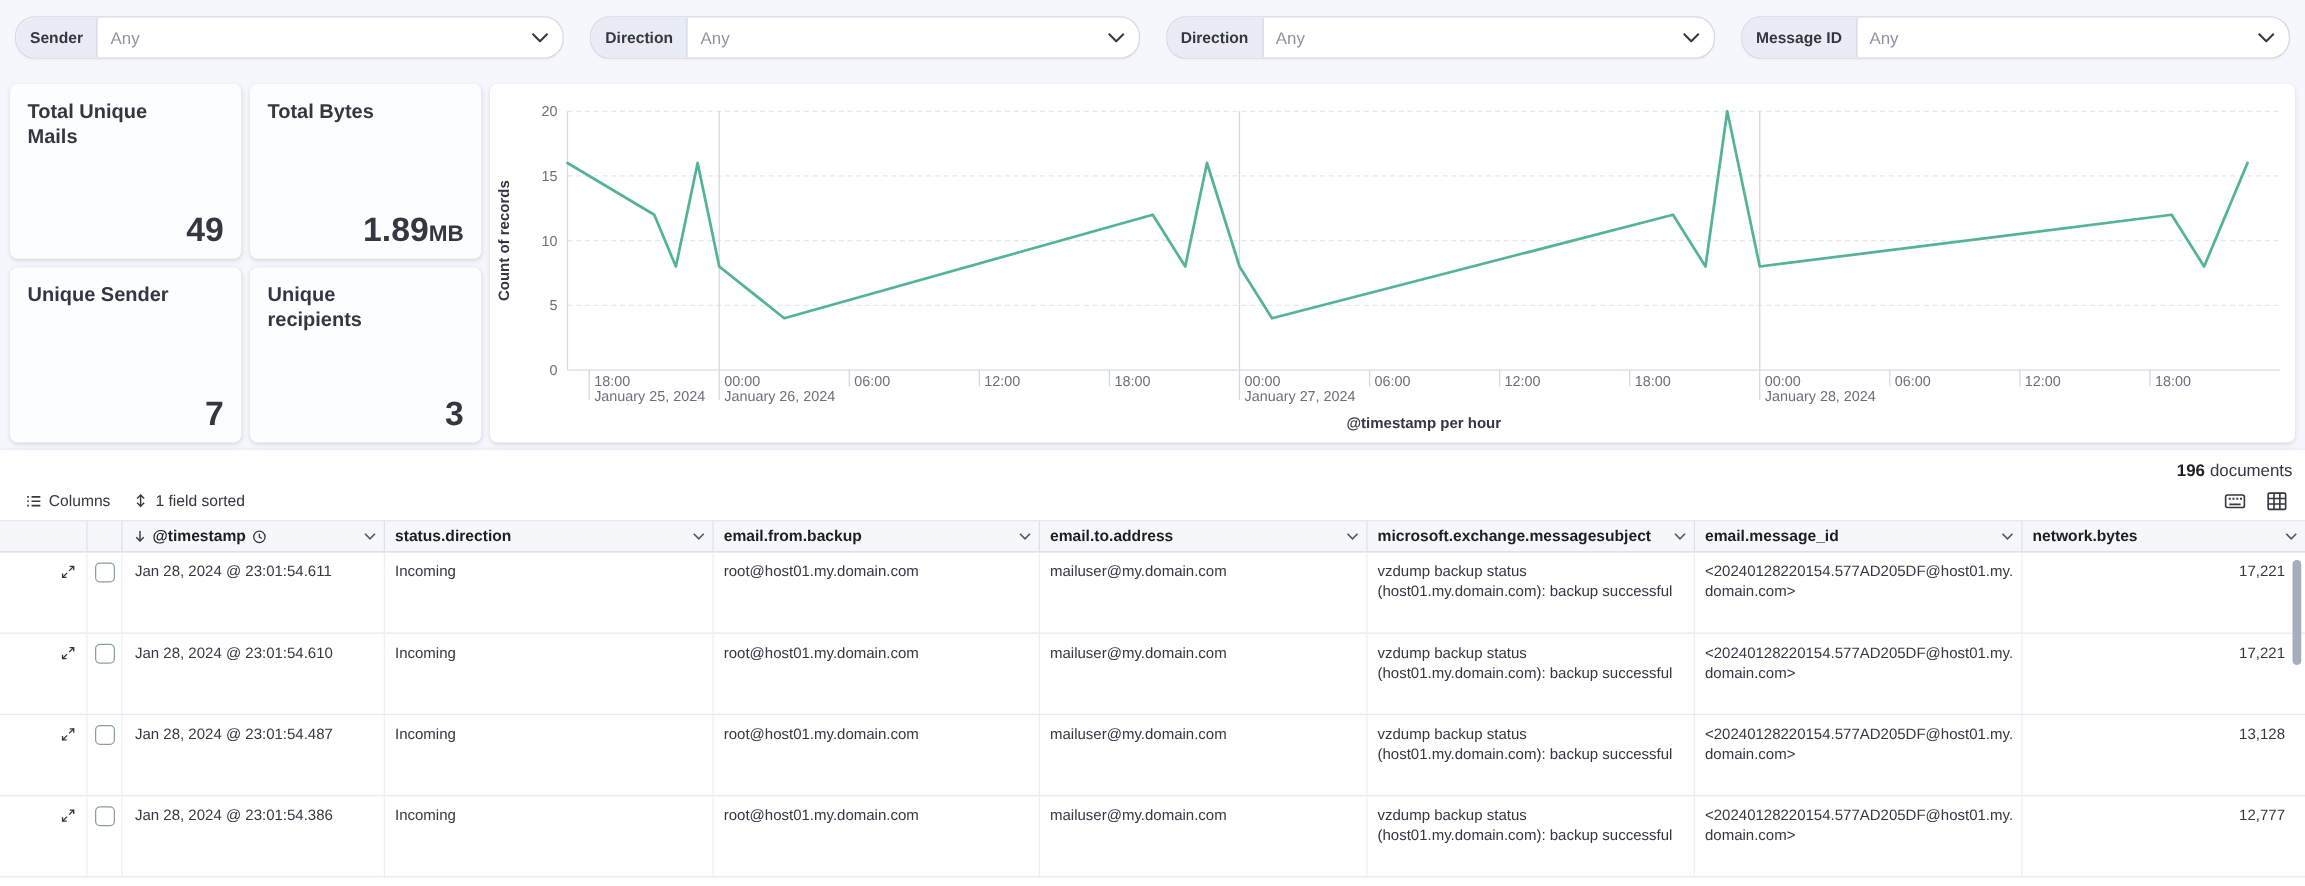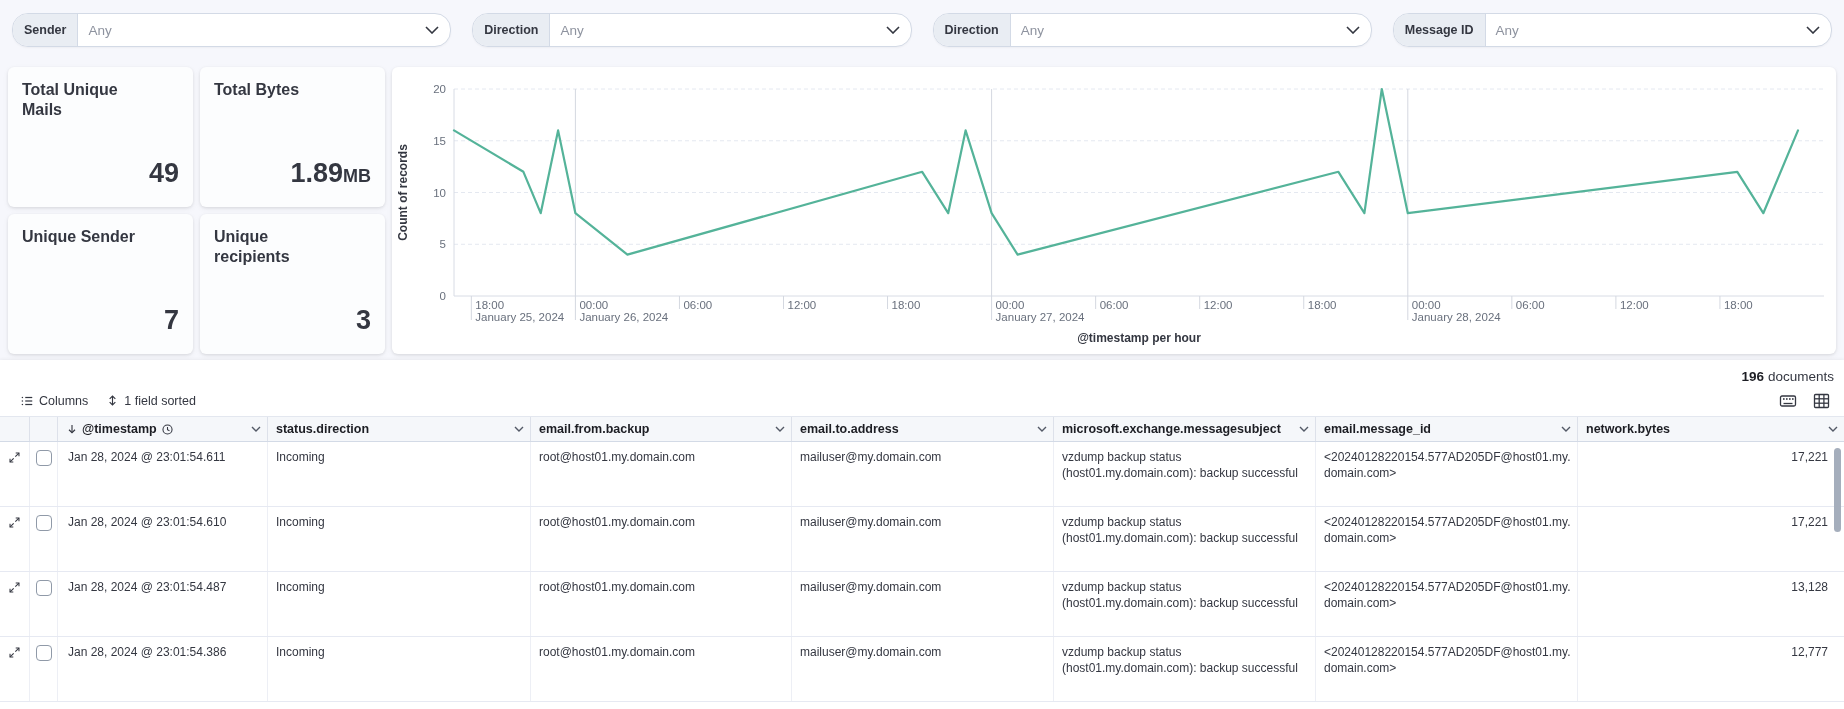--- a/index.html
+++ b/index.html
@@ -14,40 +14,40 @@
     font-size:12.5px; font-weight:700; color:#343741; border-right:1px solid #D3DAE6; white-space:nowrap;}
   .filter-value { flex:1; display:flex; align-items:center; padding:0 10px; font-size:13.5px; color:#8E939F; }
   .filter-caret { display:flex; align-items:center; padding-right:11px; }
 
   
   .content-row { display:flex; gap:7px; margin:20px 8px 0 8px; height:287px; }
   .metrics-grid { width:377px; display:grid; grid-template-columns:185px 185px; grid-template-rows:140px 140px; gap:7px; }
   .metric-card { background:#FCFDFE; border-radius:6px; position:relative; padding:13px 14px;
     box-shadow:0 1px 3px rgba(0,0,0,.09), 0 2px 6px rgba(0,0,0,.05); }
   .metric-title { font-size:16px; font-weight:700; color:#343741; line-height:1.28; max-width:124px; }
-  .metric-value { position:absolute; right:14px; bottom:18px; font-size:27px; font-weight:700; color:#343741; }
+  .metric-value { position:absolute; right:14px; bottom:7px; font-size:27px; font-weight:700; color:#343741; }
   .metric-unit { font-size:18px; font-weight:700; }
 
   .chart-panel { flex:1; background:#fff; border-radius:6px;
     box-shadow:0 1px 3px rgba(0,0,0,.09), 0 2px 6px rgba(0,0,0,.05); }
   .chart-panel svg { display:block; }
   .tick { font:11.5px "Liberation Sans","DejaVu Sans",sans-serif; fill:#69707D; }
   .axis-title { font:700 12px "Liberation Sans","DejaVu Sans",sans-serif; fill:#343741; }
 
   
   .table-panel { margin-top:6px; background:#fff; position:relative; height:352px;
     box-shadow:0 -1px 3px rgba(0,0,0,.05); }
   .docs-row { height:26px; display:flex; justify-content:flex-end; align-items:center; padding:6px 10px 0 0; font-size:13.5px; color:#343741; }
   .docs-count { font-weight:700; color:#1D1E24; margin-right:4px; }
   .grid-toolbar { height:30px; display:flex; align-items:center; padding:0 14px 0 20px; }
   .tb-btn { display:flex; align-items:flex-start; gap:5px; font-size:12.5px; color:#343741; margin-right:18px; cursor:pointer; }
   .tb-right { margin-left:auto; display:flex; align-items:center; gap:16px; }
   .tb-icon { display:flex; cursor:pointer; }
 
-  .dg-grid-cols { display:grid; grid-template-columns:30px 28px 210px 263px 261px 262px 262px 262px minmax(0,1fr); }
+  .dg-grid-cols { display:grid; grid-template-columns:30px 28px 210px 263px 261px 262px 262px 262px minmax(0,1fr);padding-left:40px; }
   .dg-header { height:26px; background:#F5F7FA; border-top:1px solid #E3E7EF; border-bottom:1px solid #D3DAE6; }
   .hcell { display:flex; align-items:center; gap:4px; padding:0 6px 0 8px; font-size:12.5px; font-weight:700;
     color:#1D1E24; border-right:1px solid #DDE1EA; overflow:hidden; white-space:nowrap; cursor:pointer; }
   .hcell:last-child { border-right:none;gap:15px; }
   .hc-spacer { padding:0; cursor:default; }
   .hchev { margin-left:auto; flex:none; }
   .dg-row { height:65px; border-bottom:1px solid #E6E9F2; }
   .cell { padding:7px 8px; font-family:Liberation Sans, sans-serif; font-size:12px;
     line-height:16px; color:#343741; border-right:1px solid #EDEFF5; overflow:hidden; }
   .cell:last-child { border-right:none; }

